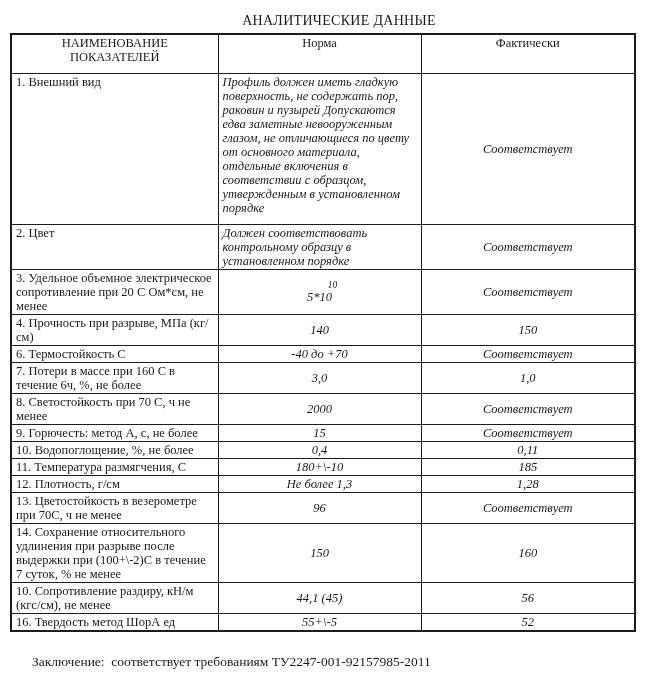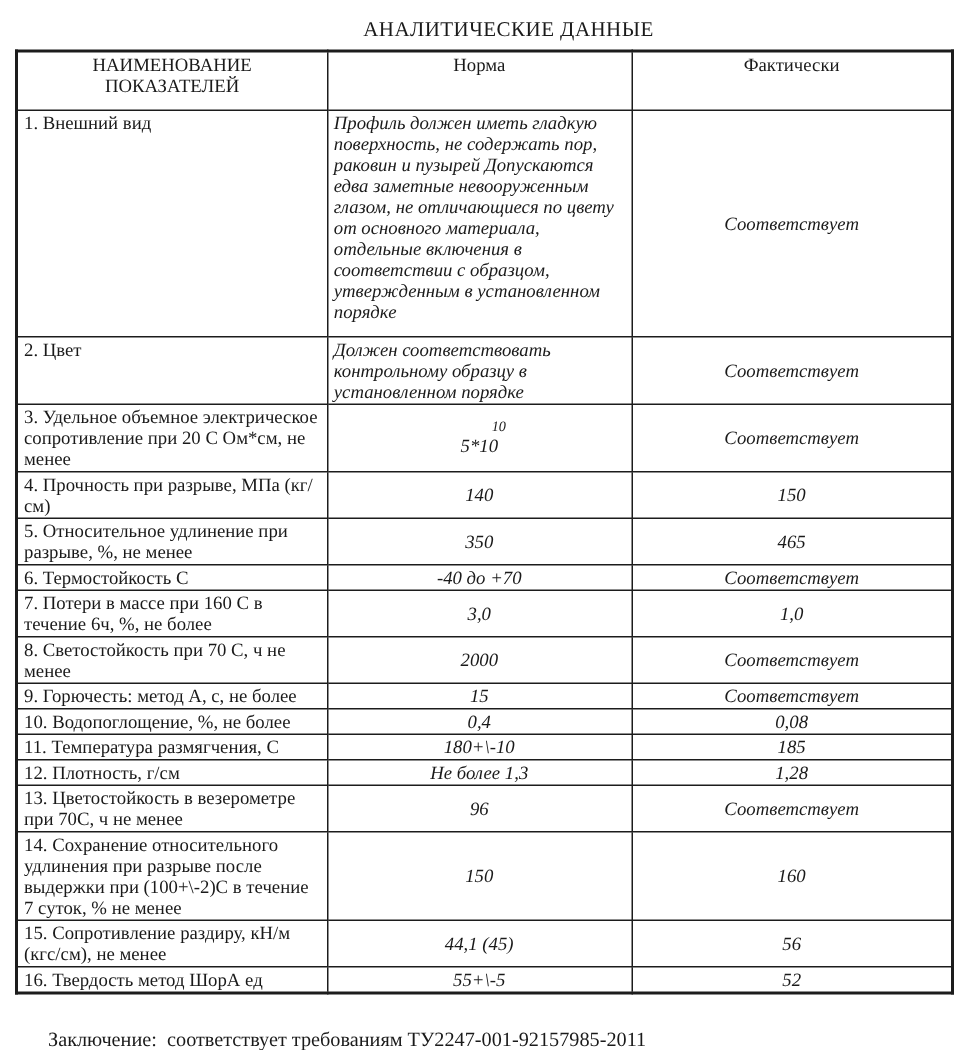--- a/index.html
+++ b/index.html
@@ -115,25 +115,20 @@
           <div>5*10</div>
         </td>
         <td class="fact">Соответствует</td>
       </tr>
       <tr>
         <td class="name">4. Прочность при разрыве, МПа (кг/см)</td>
         <td class="norm">140</td>
         <td class="fact">150</td>
       </tr>
       <tr>
-        <td class="name">5. Относительное удлинение при разрыве, %, не менее</td>
-        <td class="norm">350</td>
-        <td class="fact">465</td>
-      </tr>
-      <tr>
         <td class="name">6. Термостойкость С</td>
         <td class="norm">-40 до +70</td>
         <td class="fact">Соответствует</td>
       </tr>
       <tr>
         <td class="name">7. Потери в массе при 160 С в течение 6ч, %, не более</td>
         <td class="norm">3,0</td>
         <td class="fact">1,0</td>
       </tr>
       <tr>
@@ -142,21 +137,21 @@
         <td class="fact">Соответствует</td>
       </tr>
       <tr>
         <td class="name">9. Горючесть: метод А, с, не более</td>
         <td class="norm">15</td>
         <td class="fact">Соответствует</td>
       </tr>
       <tr>
         <td class="name">10. Водопоглощение, %, не более</td>
         <td class="norm">0,4</td>
-        <td class="fact">0,08</td>
+        <td class="fact">0,11</td>
       </tr>
       <tr>
         <td class="name">11. Температура размягчения, С</td>
         <td class="norm">180+\-10</td>
         <td class="fact">185</td>
       </tr>
       <tr>
         <td class="name">12. Плотность, г/см</td>
         <td class="norm">Не более 1,3</td>
         <td class="fact">1,28</td>
@@ -165,21 +160,21 @@
         <td class="name">13. Цветостойкость в везерометре при 70С, ч не менее</td>
         <td class="norm">96</td>
         <td class="fact">Соответствует</td>
       </tr>
       <tr>
         <td class="name">14. Сохранение относительного удлинения при разрыве после выдержки при (100+\-2)С в течение 7 суток, % не менее</td>
         <td class="norm">150</td>
         <td class="fact">160</td>
       </tr>
       <tr>
-        <td class="name">15. Сопротивление раздиру, кН/м (кгс/см), не менее</td>
+        <td class="name">10. Сопротивление раздиру, кН/м (кгс/см), не менее</td>
         <td class="norm">44,1 (45)</td>
         <td class="fact">56</td>
       </tr>
       <tr>
         <td class="name">16. Твердость метод ШорА ед</td>
         <td class="norm">55+\-5</td>
         <td class="fact">52</td>
       </tr>
     </tbody>
   </table>

